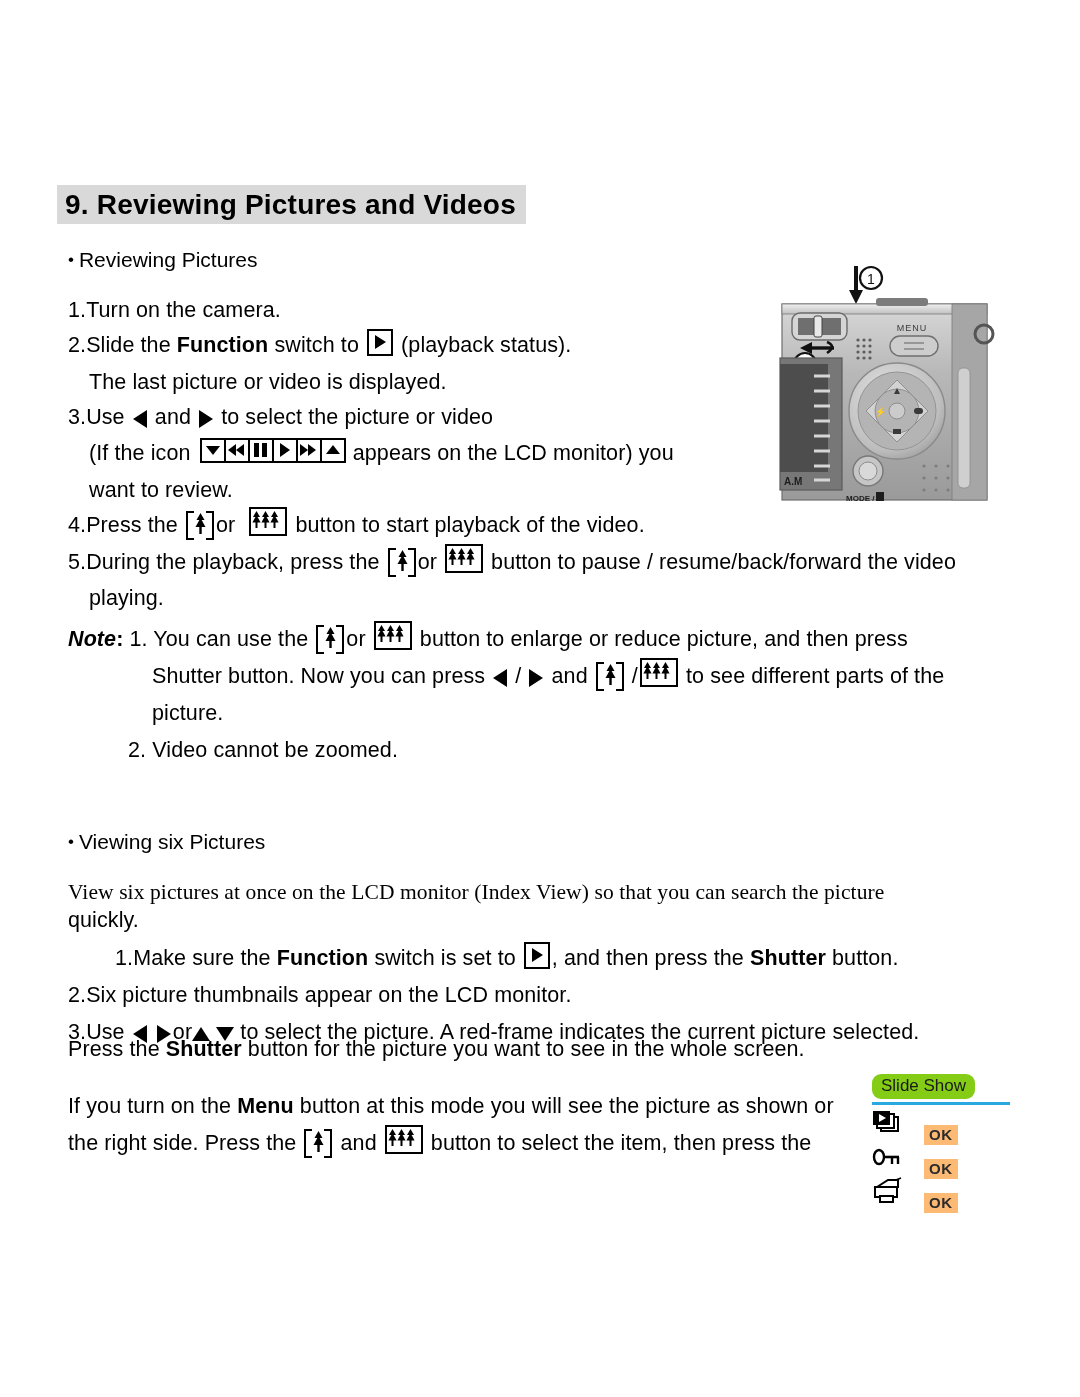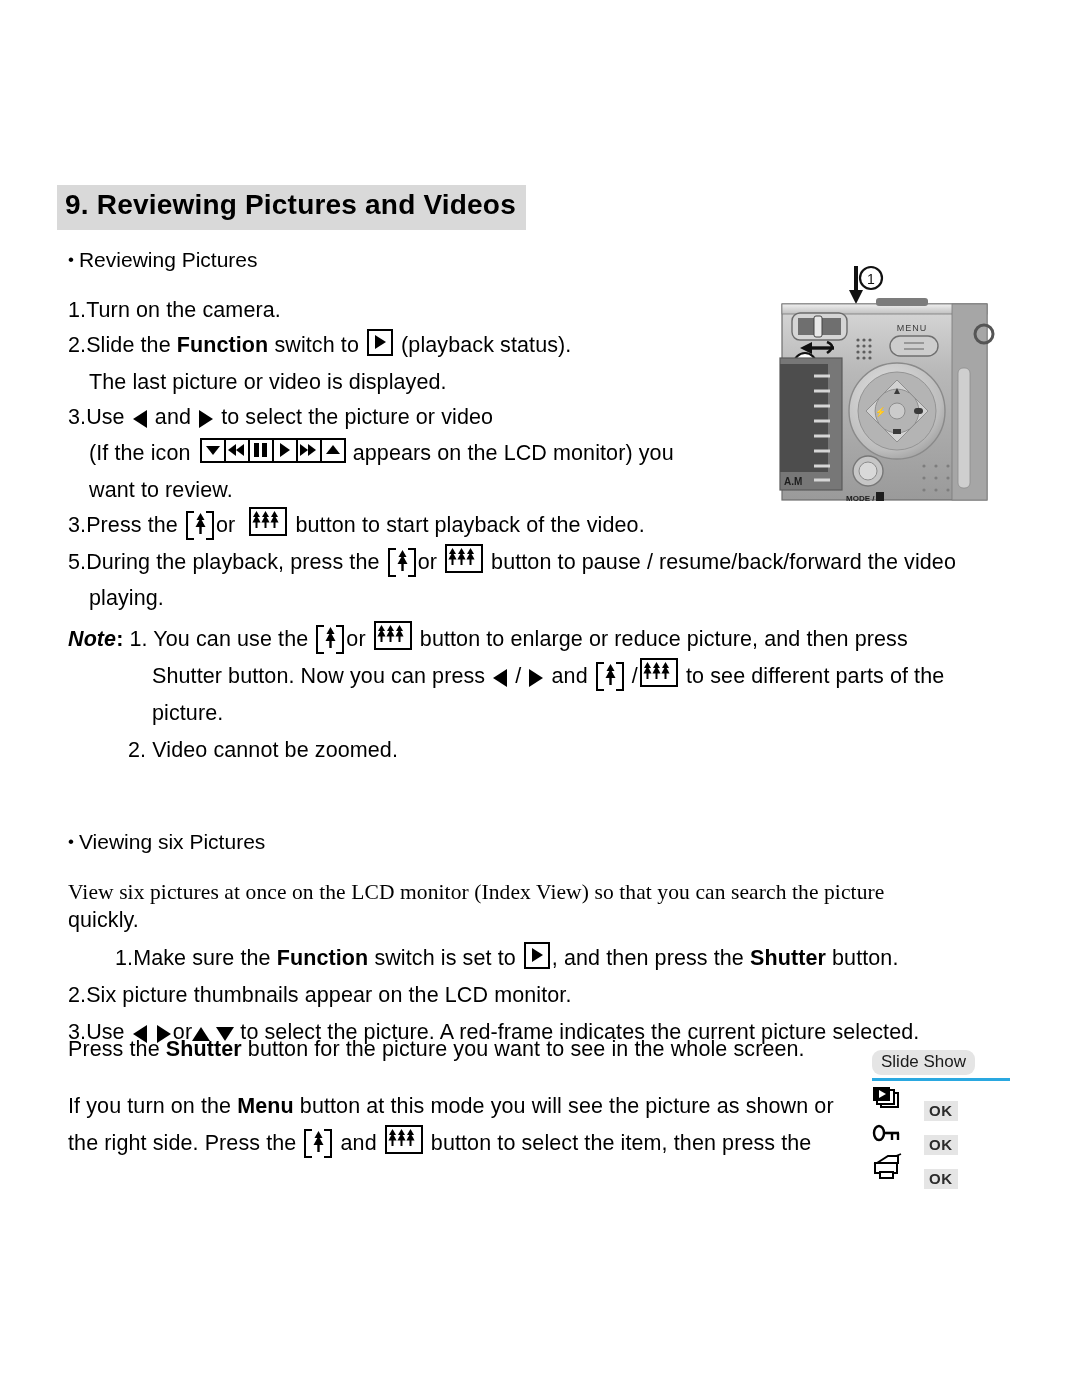--- a/index.html
+++ b/index.html
@@ -24,21 +24,21 @@
 
   
   .section-title {
     position: absolute;
     left: 57px;
     top: 185px;
     background: #d9d9d9;
     font-size: 28px;
     font-weight: bold;
     letter-spacing: 0.2px;
-    padding: 4px 10px 9px 8px;
+    padding: 4px 10px 3px 8px;
     white-space: nowrap;
     line-height: 1.15;
   }
 
   
   .txt {
     position: absolute;
     font-size: 21.5px;
     line-height: 40px;
     white-space: nowrap;
@@ -204,44 +204,45 @@
 
   
   .menu-widget {
     position: absolute;
     left: 872px;
     top: 1050px;
     width: 200px;
   }
   .slide-show-pill {
     display: inline-block;
-    background: #e5e5e5;
+    background: #84cc16;
     color: #1a1a1a;
     font-size: 17px;
     padding: 2px 9px 3px 9px;
     border-radius: 9px;
     white-space: nowrap;
+    margin-top: 24px;
   }
   .menu-rule {
     width: 138px;
     height: 3px;
     background: #2aa8e0;
     margin-top: 3px;
   }
   .menu-row {
     display: flex;
     align-items: center;
     height: 32px;
     margin-top: 2px;
   }
   .menu-row .m-ico {
     width: 34px; height: 28px; position: relative; flex: 0 0 34px;
   }
   .ok-badge {
-    background: #e5e5e5;
+    background: #fdba74;
     color: #2b2b2b;
     font-size: 15px;
     font-weight: bold;
     letter-spacing: 0.5px;
     padding: 1px 5px 2px 5px;
     margin-left: 18px;
     margin-top: 24px;
   }
 
   
@@ -276,21 +277,21 @@
 
   <div class="txt" style="left:68px; top:397px;">
     <span>3.Use </span><span class="tri-left-g"></span><span> and </span><span class="tri-right-g"></span><span> to select the picture or video</span>
   </div>
   <div class="txt" style="left:89px; top:433px;">
     <span>(If the icon </span><span class="ico-strip"><span class="cell tri-down"></span><span class="cell rew"></span><span class="cell pause"></span><span class="cell playsm"></span><span class="cell ffw"></span><span class="cell tri-up"></span></span><span> appears on the LCD monitor) you</span>
   </div>
   <div class="txt" style="left:89px; top:470px;">want to review.</div>
 
   <div class="txt" style="left:68px; top:505px;">
-    <span>3.Press the </span><span class="ico ico-tele"><span class="br-l"></span><span class="br-r"></span><svg class="tree1" viewBox="0 0 11 21">
+    <span>4.Press the </span><span class="ico ico-tele"><span class="br-l"></span><span class="br-r"></span><svg class="tree1" viewBox="0 0 11 21">
           <polygon points="5.5,0 9.5,7 1.5,7" fill="#000"></polygon>
           <polygon points="5.5,5 10.5,14 0.5,14" fill="#000"></polygon>
           <rect x="4.3" y="13" width="2.4" height="8" fill="#000"></rect>
         </svg></span><span>or</span>&nbsp;&nbsp;<span class="ico ico-wide"><svg class="tw" viewBox="0 0 9 17">
           <polygon points="4.5,0 8,6 1,6" fill="#000"></polygon>
           <polygon points="4.5,4 8.6,11.5 0.4,11.5" fill="#000"></polygon>
           <rect x="3.5" y="10.5" width="2" height="6.5" fill="#000"></rect>
         </svg><svg class="tw" viewBox="0 0 9 17">
           <polygon points="4.5,0 8,6 1,6" fill="#000"></polygon>
           <polygon points="4.5,4 8.6,11.5 0.4,11.5" fill="#000"></polygon>

